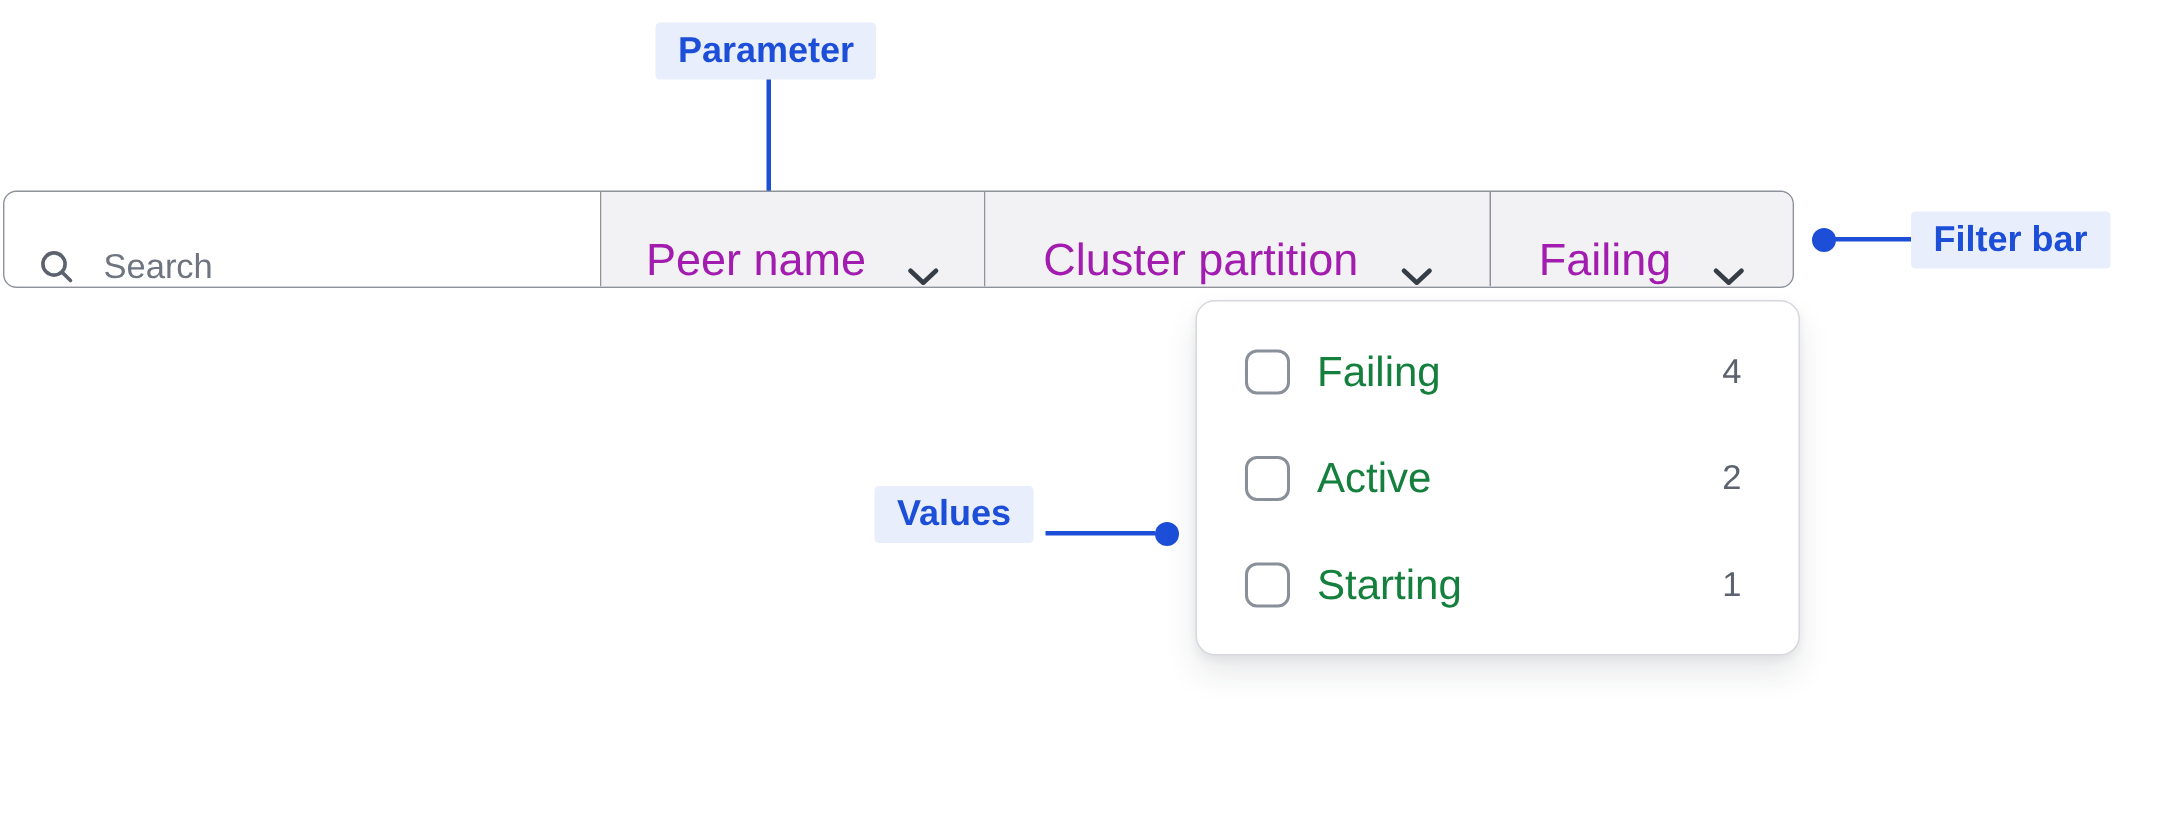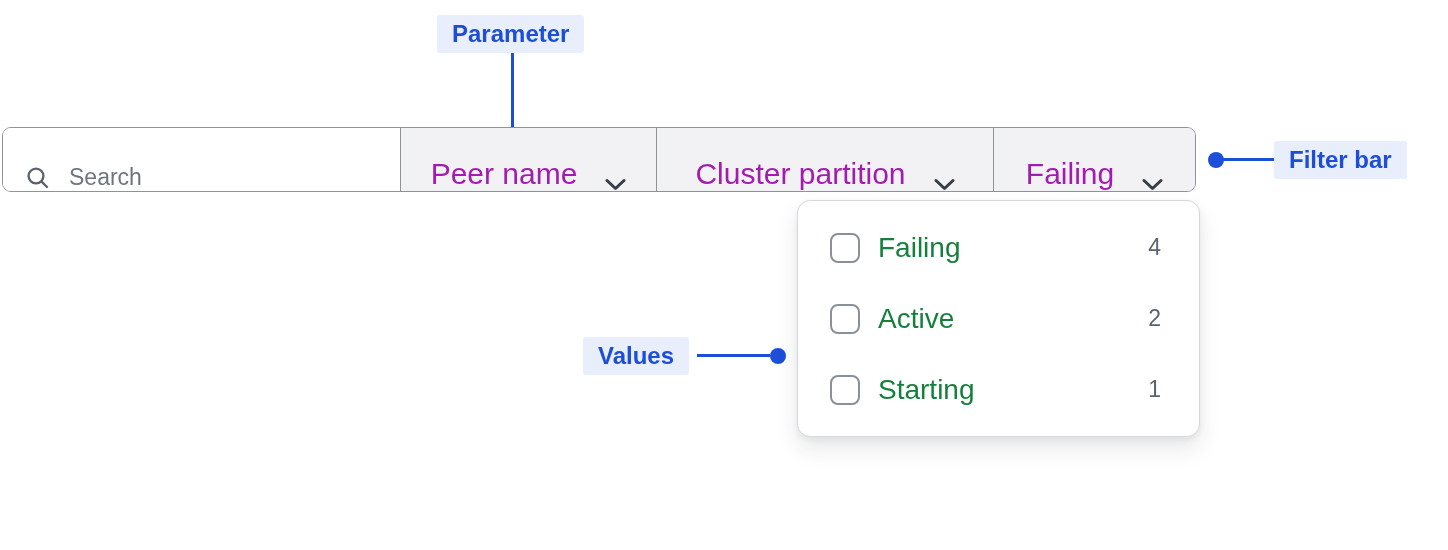--- a/index.html
+++ b/index.html
@@ -37,21 +37,21 @@
   }
 
   #badge-parameter { left: 437px; top: 15px; }
   #line-parameter  { left: 511px; top: 53px; height: 88px; }
   #dot-parameter   { left: 505px; top: 133px; }
 
   #dot-filterbar   { left: 1208px; top: 152px; }
   #line-filterbar  { left: 1216px; top: 158px; width: 85px; }
   #badge-filterbar { left: 1274px; top: 141px; text-align: center; }
 
-  #badge-values    { left: 583px; top: 337px; }
+  #badge-values    { left: 583px; top: 324px; }
   #line-values     { left: 697px; top: 354px; width: 73px; }
   #dot-values      { left: 770px; top: 348px; }
 
   
   .filterbar {
     position: absolute;
     left: 2px; top: 127px;
     width: 1194px; height: 65px;
     border: 1.5px solid #8d929b;
     border-radius: 9px;

